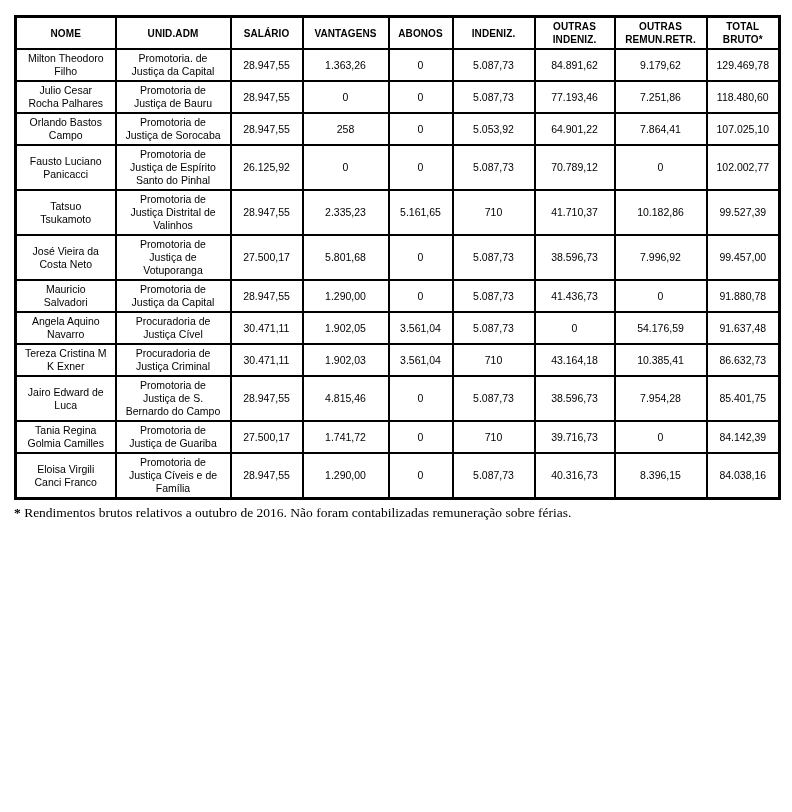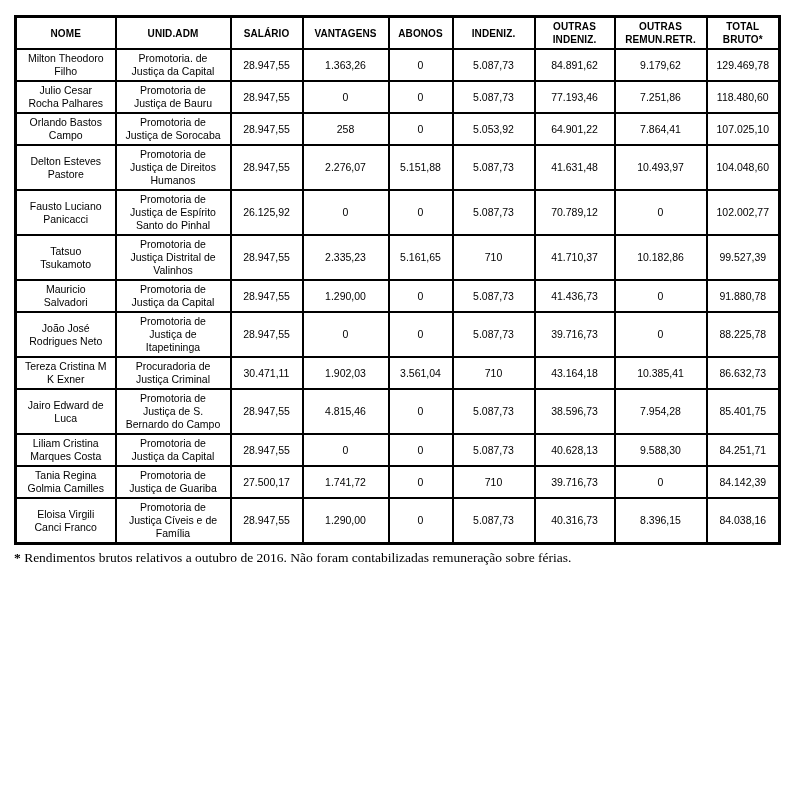--- a/index.html
+++ b/index.html
@@ -125,34 +125,20 @@
 Justiça de Sorocaba</td>
           <td class="num">28.947,55</td>
           <td class="num">258</td>
           <td class="num">0</td>
           <td class="num">5.053,92</td>
           <td class="num">64.901,22</td>
           <td class="num">7.864,41</td>
           <td class="num">107.025,10</td>
         </tr>
         <tr>
-          <td class="text">Delton Esteves
-Pastore</td>
-          <td class="text">Promotoria de
-Justiça de Direitos
-Humanos</td>
-          <td class="num">28.947,55</td>
-          <td class="num">2.276,07</td>
-          <td class="num">5.151,88</td>
-          <td class="num">5.087,73</td>
-          <td class="num">41.631,48</td>
-          <td class="num">10.493,97</td>
-          <td class="num">104.048,60</td>
-        </tr>
-        <tr>
           <td class="text">Fausto Luciano
 Panicacci</td>
           <td class="text">Promotoria de
 Justiça de Espírito
 Santo do Pinhal</td>
           <td class="num">26.125,92</td>
           <td class="num">0</td>
           <td class="num">0</td>
           <td class="num">5.087,73</td>
           <td class="num">70.789,12</td>
@@ -167,45 +153,58 @@
 Valinhos</td>
           <td class="num">28.947,55</td>
           <td class="num">2.335,23</td>
           <td class="num">5.161,65</td>
           <td class="num">710</td>
           <td class="num">41.710,37</td>
           <td class="num">10.182,86</td>
           <td class="num">99.527,39</td>
         </tr>
         <tr>
+          <td class="text">José Vieira da
+Costa Neto</td>
+          <td class="text">Promotoria de
+Justiça de
+Votuporanga</td>
+          <td class="num">27.500,17</td>
+          <td class="num">5.801,68</td>
+          <td class="num">0</td>
+          <td class="num">5.087,73</td>
+          <td class="num">38.596,73</td>
+          <td class="num">7.996,92</td>
+          <td class="num">99.457,00</td>
+        </tr>
+        <tr>
           <td class="text">Mauricio
 Salvadori</td>
           <td class="text">Promotoria de
 Justiça da Capital</td>
           <td class="num">28.947,55</td>
           <td class="num">1.290,00</td>
           <td class="num">0</td>
           <td class="num">5.087,73</td>
           <td class="num">41.436,73</td>
           <td class="num">0</td>
           <td class="num">91.880,78</td>
         </tr>
         <tr>
-          <td class="text">João José
-Rodrigues Neto</td>
-          <td class="text">Promotoria de
-Justiça de
-Itapetininga</td>
-          <td class="num">28.947,55</td>
-          <td class="num">0</td>
-          <td class="num">0</td>
-          <td class="num">5.087,73</td>
-          <td class="num">39.716,73</td>
-          <td class="num">0</td>
-          <td class="num">88.225,78</td>
+          <td class="text">Angela Aquino
+Navarro</td>
+          <td class="text">Procuradoria de
+Justiça Cível</td>
+          <td class="num">30.471,11</td>
+          <td class="num">1.902,05</td>
+          <td class="num">3.561,04</td>
+          <td class="num">5.087,73</td>
+          <td class="num">0</td>
+          <td class="num">54.176,59</td>
+          <td class="num">91.637,48</td>
         </tr>
         <tr>
           <td class="text">Tereza Cristina M
 K Exner</td>
           <td class="text">Procuradoria de
 Justiça Criminal</td>
           <td class="num">30.471,11</td>
           <td class="num">1.902,03</td>
           <td class="num">3.561,04</td>
           <td class="num">710</td>
@@ -221,33 +220,20 @@
 Bernardo do Campo</td>
           <td class="num">28.947,55</td>
           <td class="num">4.815,46</td>
           <td class="num">0</td>
           <td class="num">5.087,73</td>
           <td class="num">38.596,73</td>
           <td class="num">7.954,28</td>
           <td class="num">85.401,75</td>
         </tr>
         <tr>
-          <td class="text">Liliam Cristina
-Marques Costa</td>
-          <td class="text">Promotoria de
-Justiça da Capital</td>
-          <td class="num">28.947,55</td>
-          <td class="num">0</td>
-          <td class="num">0</td>
-          <td class="num">5.087,73</td>
-          <td class="num">40.628,13</td>
-          <td class="num">9.588,30</td>
-          <td class="num">84.251,71</td>
-        </tr>
-        <tr>
           <td class="text">Tania Regina
 Golmia Camilles</td>
           <td class="text">Promotoria de
 Justiça de Guariba</td>
           <td class="num">27.500,17</td>
           <td class="num">1.741,72</td>
           <td class="num">0</td>
           <td class="num">710</td>
           <td class="num">39.716,73</td>
           <td class="num">0</td>

